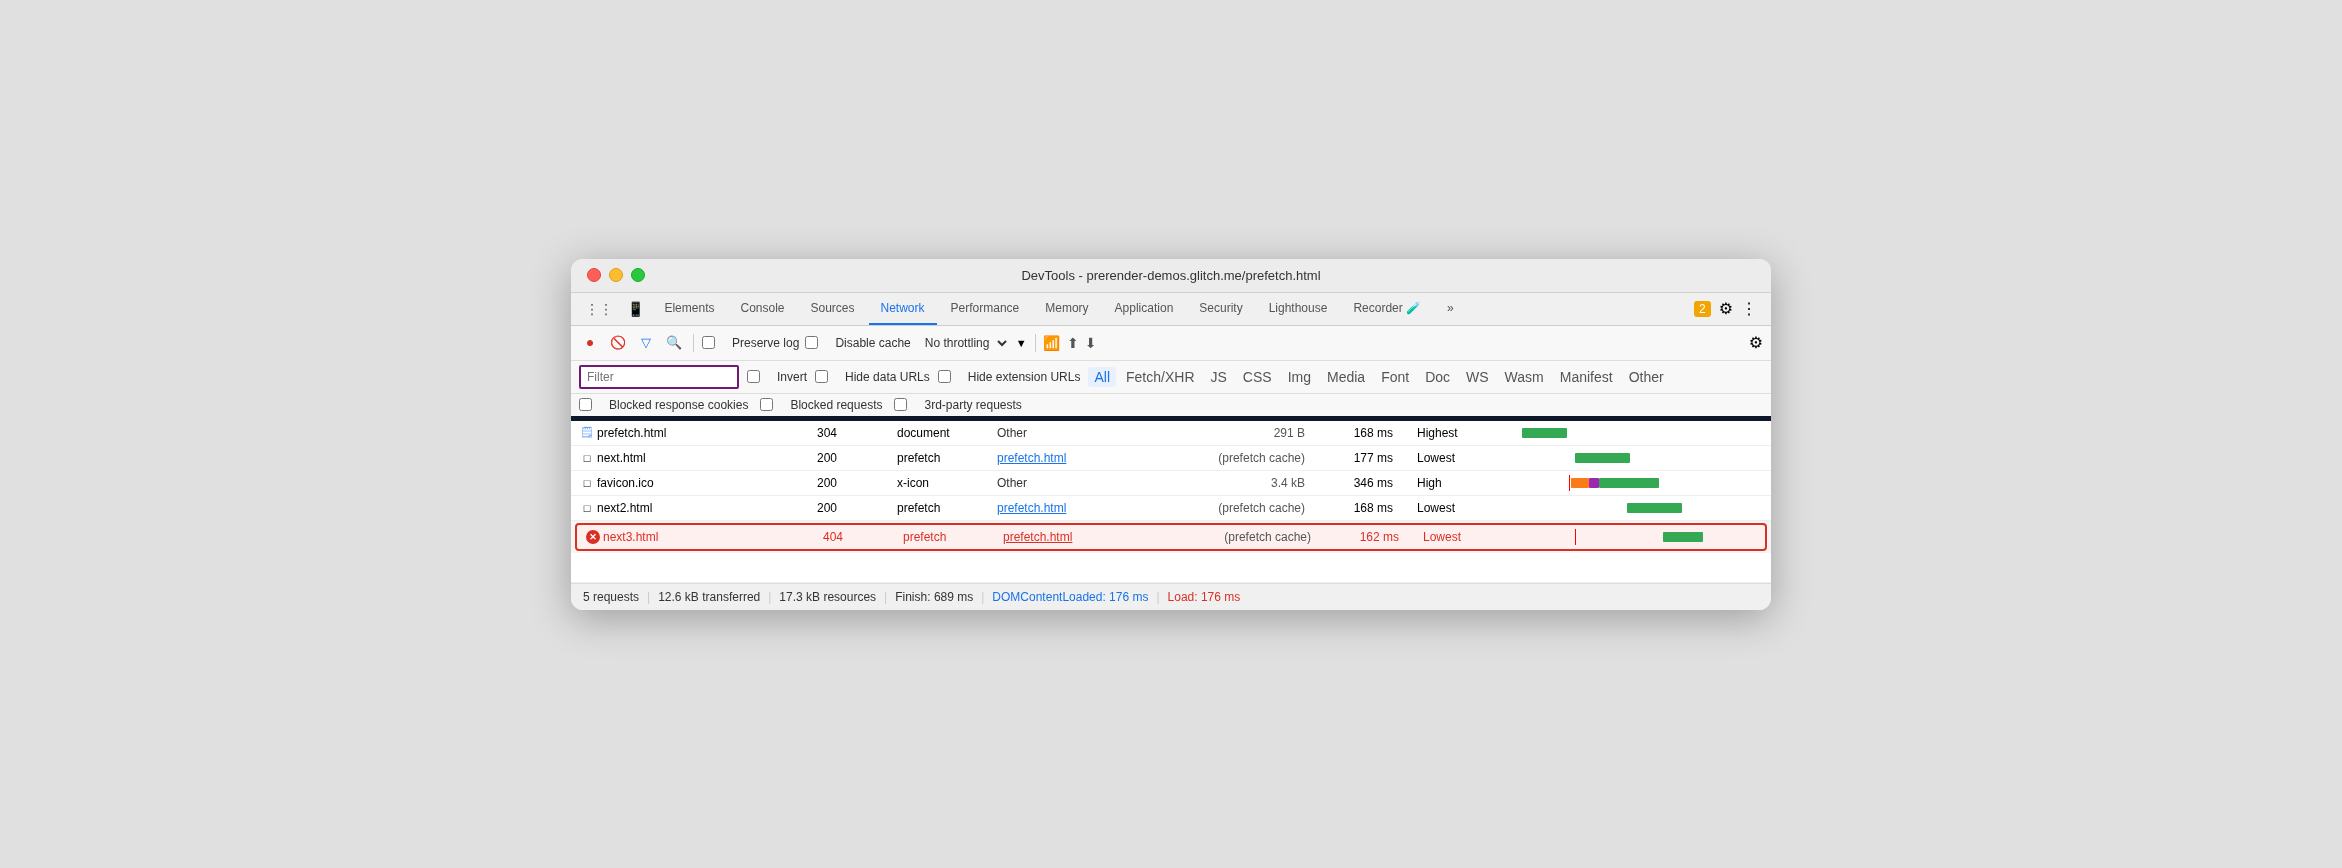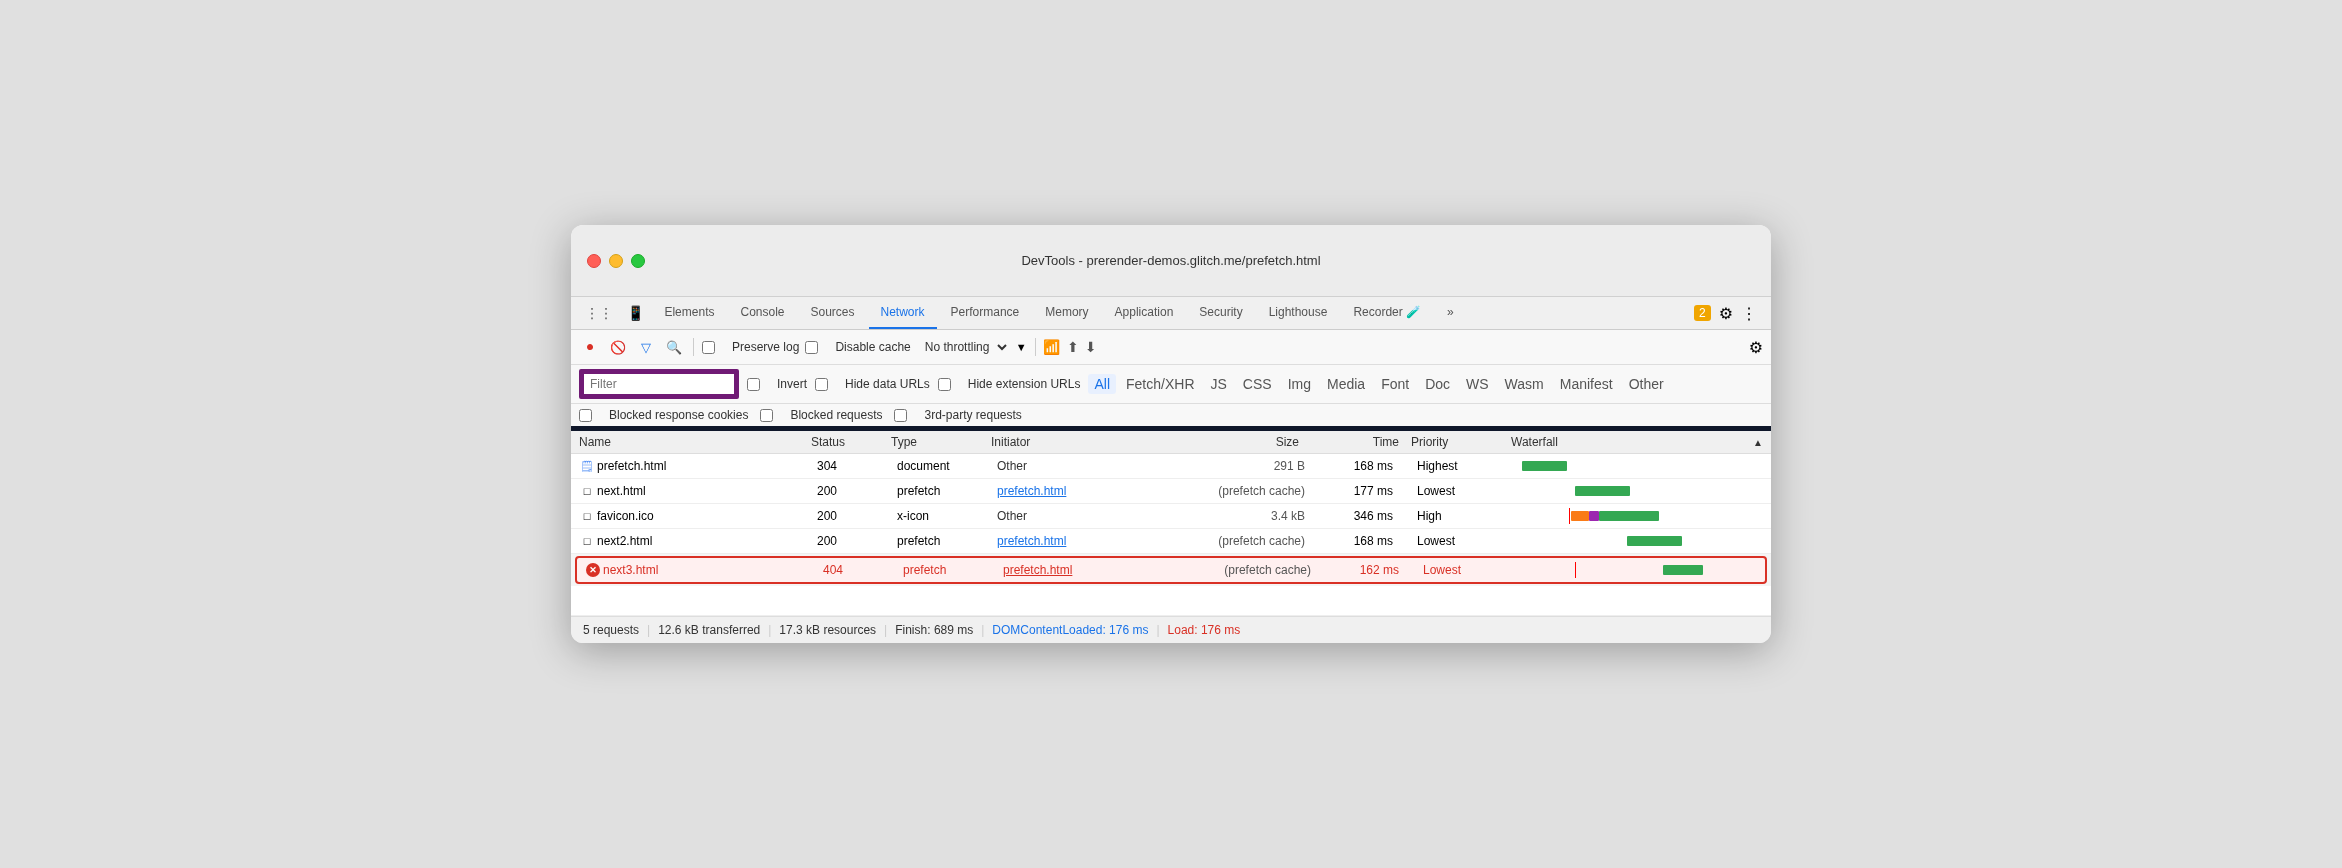--- a/index.html
+++ b/index.html
@@ -14,21 +14,21 @@
     .window {
       width: 1200px;
       background: #f5f5f5;
       border-radius: 12px;
       box-shadow: 0 8px 40px rgba(0,0,0,0.3);
       overflow: hidden;
     }
     .title-bar {
       background: #ececec;
       border-bottom: 1px solid #d0d0d0;
-      padding: 28px 16px;
+      padding: 9px 16px;
       display: flex;
       align-items: center;
       justify-content: center;
       position: relative;
     }
     .traffic-lights {
       position: absolute;
       left: 16px;
       display: flex;
       gap: 8px;
@@ -128,21 +128,21 @@
     .filter-bar {
       background: #f8f8f8;
       border-bottom: 1px solid #ddd;
       padding: 4px 8px;
       display: flex;
       align-items: center;
       gap: 8px;
       flex-wrap: wrap;
     }
     .filter-input {
-      border: 5px solid #701a75;
+      border: 2px solid #701a75;
       border-radius: 2px;
       padding: 3px 6px;
       font-size: 12px;
       width: 160px;
       outline: none;
       background: white;
     }
     .filter-types {
       display: flex;
       align-items: center;
@@ -341,33 +341,20 @@
       <span>Blocked requests</span>
     </label>
     <label class="checkbox-label">
       <input type="checkbox" style="">
       <span>3rd-party requests</span>
     </label>
   </div>
 
   <div>
 
-    <div class="table-header">
-      <div class="col-name">Name</div>
-      <div class="col-status">Status</div>
-      <div class="col-type">Type</div>
-      <div class="col-initiator">Initiator</div>
-      <div class="col-size">Size</div>
-      <div class="col-time">Time</div>
-      <div class="col-priority">Priority</div>
-      <div class="col-waterfall">
-        <span>Waterfall</span>
-        <span class="sort-arrow">▲</span>
-      </div>
-    </div>
 
     <div class="table-row">
       <div class="row-icon" style="color:#4285f4;">🗒</div>
       <div class="row-name">prefetch.html</div>
       <div class="row-status">304</div>
       <div class="row-type">document</div>
       <div class="row-initiator plain">Other</div>
       <div class="row-size">291 B</div>
       <div class="row-time">168 ms</div>
       <div class="row-priority">Highest</div>

